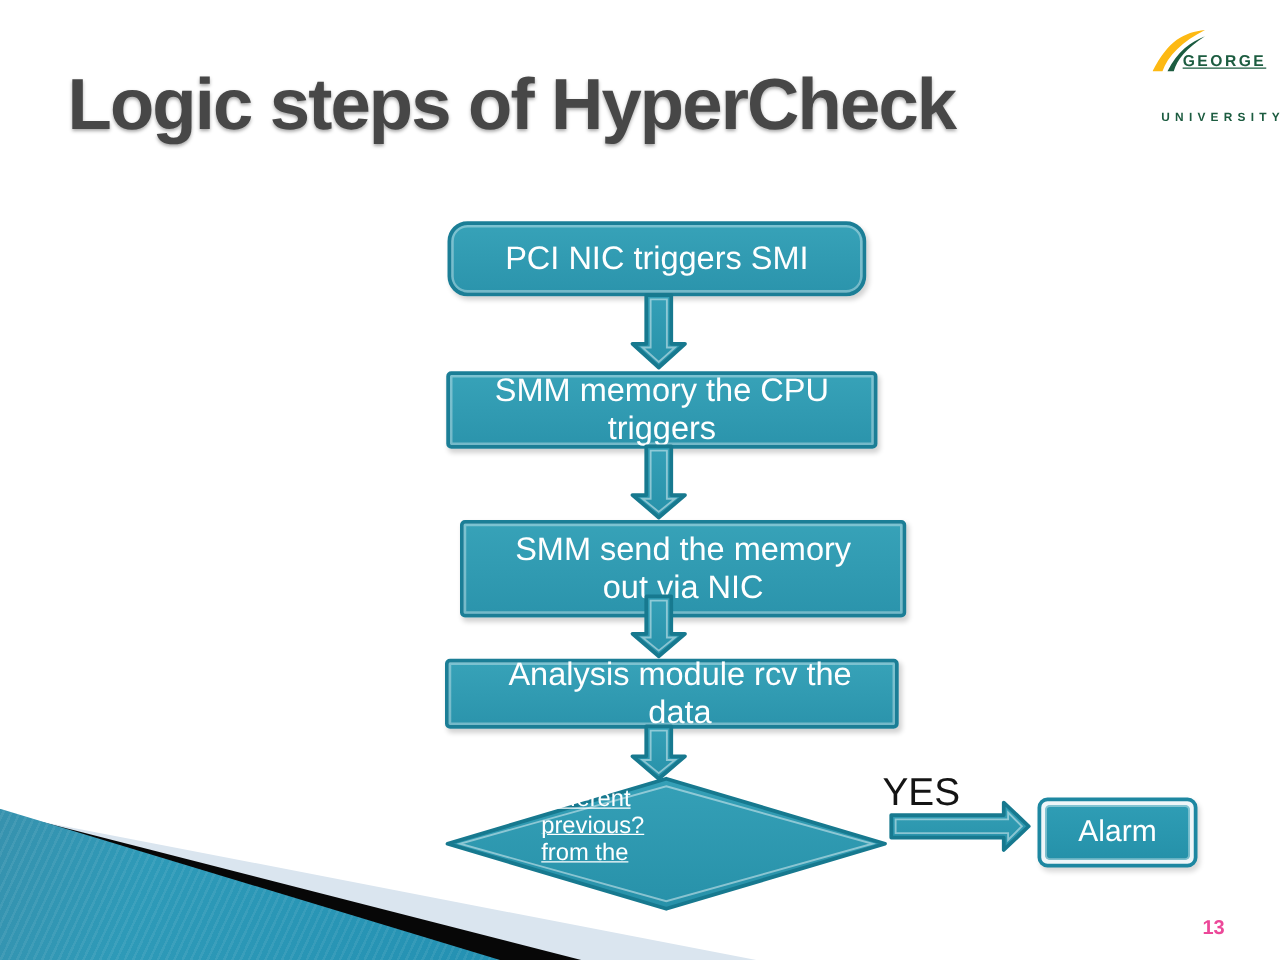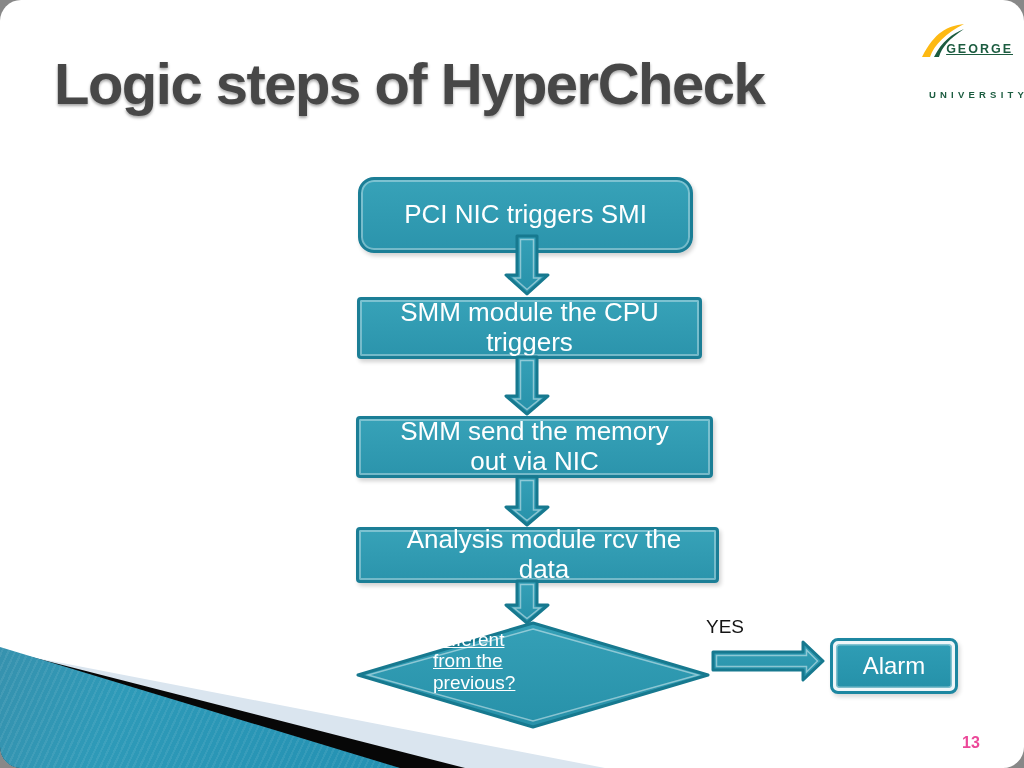--- a/index.html
+++ b/index.html
@@ -1,18 +1,18 @@
 <!DOCTYPE html>
 <html><head>
 <meta charset="utf-8">
 <style>
   html,body{margin:0;padding:0;background:#888;}
   .slide{
     position:relative;width:1024px;height:768px;background:#ffffff;
-    overflow:hidden;font-family:"Liberation Sans",sans-serif;border-radius:21px;
+    overflow:hidden;font-family:"Liberation Sans",sans-serif;
   }
   
   .wedge{position:absolute;inset:0;}
   .wedge-pale{clip-path:polygon(0 651px,605px 768px,0 768px);background:#dae5ef;}
   .wedge-black{clip-path:polygon(0 649px,465px 768px,0 768px);background:#070707;}
   .wedge-teal{
     clip-path:polygon(0 647px,400px 768px,0 768px);
     background:
       repeating-linear-gradient(115deg,rgba(255,255,255,.07) 0 2px,rgba(255,255,255,0) 2px 6px),
       linear-gradient(112deg,#47829b 0%,#2e9ab8 30%,#2390b2 55%,#16759a 80%,#115e80 100%);
@@ -36,35 +36,35 @@
     font-size:9.5px;font-weight:700;letter-spacing:4.2px;margin-left:26px;}
   
   .flow-box{
     position:absolute;display:flex;flex-direction:column;align-items:center;justify-content:center;
     text-align:center;color:#fff;font-size:26px;line-height:1.15;
     background:linear-gradient(180deg,#37a2b8 0%,#2b94ac 100%);
     border:3px solid #1b7e96;border-radius:4px;
     box-shadow:inset 0 0 0 2px rgba(255,255,255,.35),2px 3px 4px rgba(0,0,0,.18);
     box-sizing:border-box;
   }
-  .box-1{left:358px;top:177px;width:335px;height:76px;border-radius:16px;text-align:center;}
+  .box-1{left:358px;top:177px;width:335px;height:60px;border-radius:16px;text-align:center;}
   .box-2{left:357px;top:297px;width:345px;height:62px;}
-  .box-3{left:356px;top:416px;width:357px;height:62px;text-align:right;}
+  .box-3{left:368px;top:416px;width:357px;height:78px;text-align:right;}
   .box-4{left:356px;top:527px;width:363px;height:56px;padding-left:13px;}
   
   .connectors{position:absolute;inset:0;pointer-events:none;}
   
   .decision-text{
     position:absolute;left:433px;top:629px;width:200px;text-align:left;
     color:#fff;font-size:19px;line-height:1.13;text-decoration:underline;
   }
   .decision-text span{display:block;}
   .flow-box span{display:block;}
   
-  .yes-label{position:absolute;left:706px;top:616px;font-size:19px;color:#141414;}
+  .yes-label{position:absolute;left:706px;top:616px;font-size:31px;color:#141414;}
   .alarm-box{
     position:absolute;left:830px;top:638px;width:128px;height:56px;box-sizing:border-box;
     border:3px solid #1d87a1;border-radius:8px;background:#eef6f9;padding:3px;
     box-shadow:2px 3px 4px rgba(0,0,0,.15);
   }
   .alarm-inner{
     width:100%;height:100%;box-sizing:border-box;border-radius:4px;
     background:linear-gradient(180deg,#2f9db5,#2591a9);
     box-shadow:inset 0 0 0 1.5px rgba(255,255,255,.4);
     display:flex;align-items:center;justify-content:center;
@@ -90,21 +90,21 @@
       <path d="M12,33 C20,17 30,10 42,5 C27,15 20,23 17,33 Z" fill="#1c5c40"></path>
     </svg>
     <div class="logo-george">GEORGE</div>
     <div class="logo-univ">UNIVERSITY</div>
   </div>
 
   <div class="flow-box box-1">
     <span>PCI NIC triggers SMI</span>
   </div>
   <div class="flow-box box-2">
-    <span>SMM module the CPU</span>
+    <span>SMM memory the CPU</span>
     <span>triggers</span>
   </div>
   <div class="flow-box box-3">
     <span>SMM send the memory</span>
     <span>out via NIC</span>
   </div>
   <div class="flow-box box-4">
     <span>Analysis module rcv the</span>
     <span>data</span>
   </div>
@@ -137,22 +137,22 @@
       <polygon points="533,629 698,675 533,721 368,675" fill="none" stroke="rgba(255,255,255,.45)" stroke-width="1.5"></polygon>
     </g>
     <g>
       <path d="M713,652 H803 V642 L823,661 L803,680 V670 H713 Z" fill="url(#tealGrad)" stroke="#17798f" stroke-width="3" stroke-linejoin="round"></path>
       <path d="M716.5,655.5 H806.5 V650 L817.5,661 L806.5,672 V666.5 H716.5 Z" fill="none" stroke="rgba(255,255,255,.45)" stroke-width="1.5"></path>
     </g>
   </svg>
 
   <div class="decision-text">
     <span>Different</span>
+    <span>previous?</span>
     <span>from the</span>
-    <span>previous?</span>
   </div>
 
   <div class="yes-label">YES</div>
 
   <div class="alarm-box">
     <div class="alarm-inner">Alarm</div>
   </div>
 
   <div class="page-number">13</div>
 

